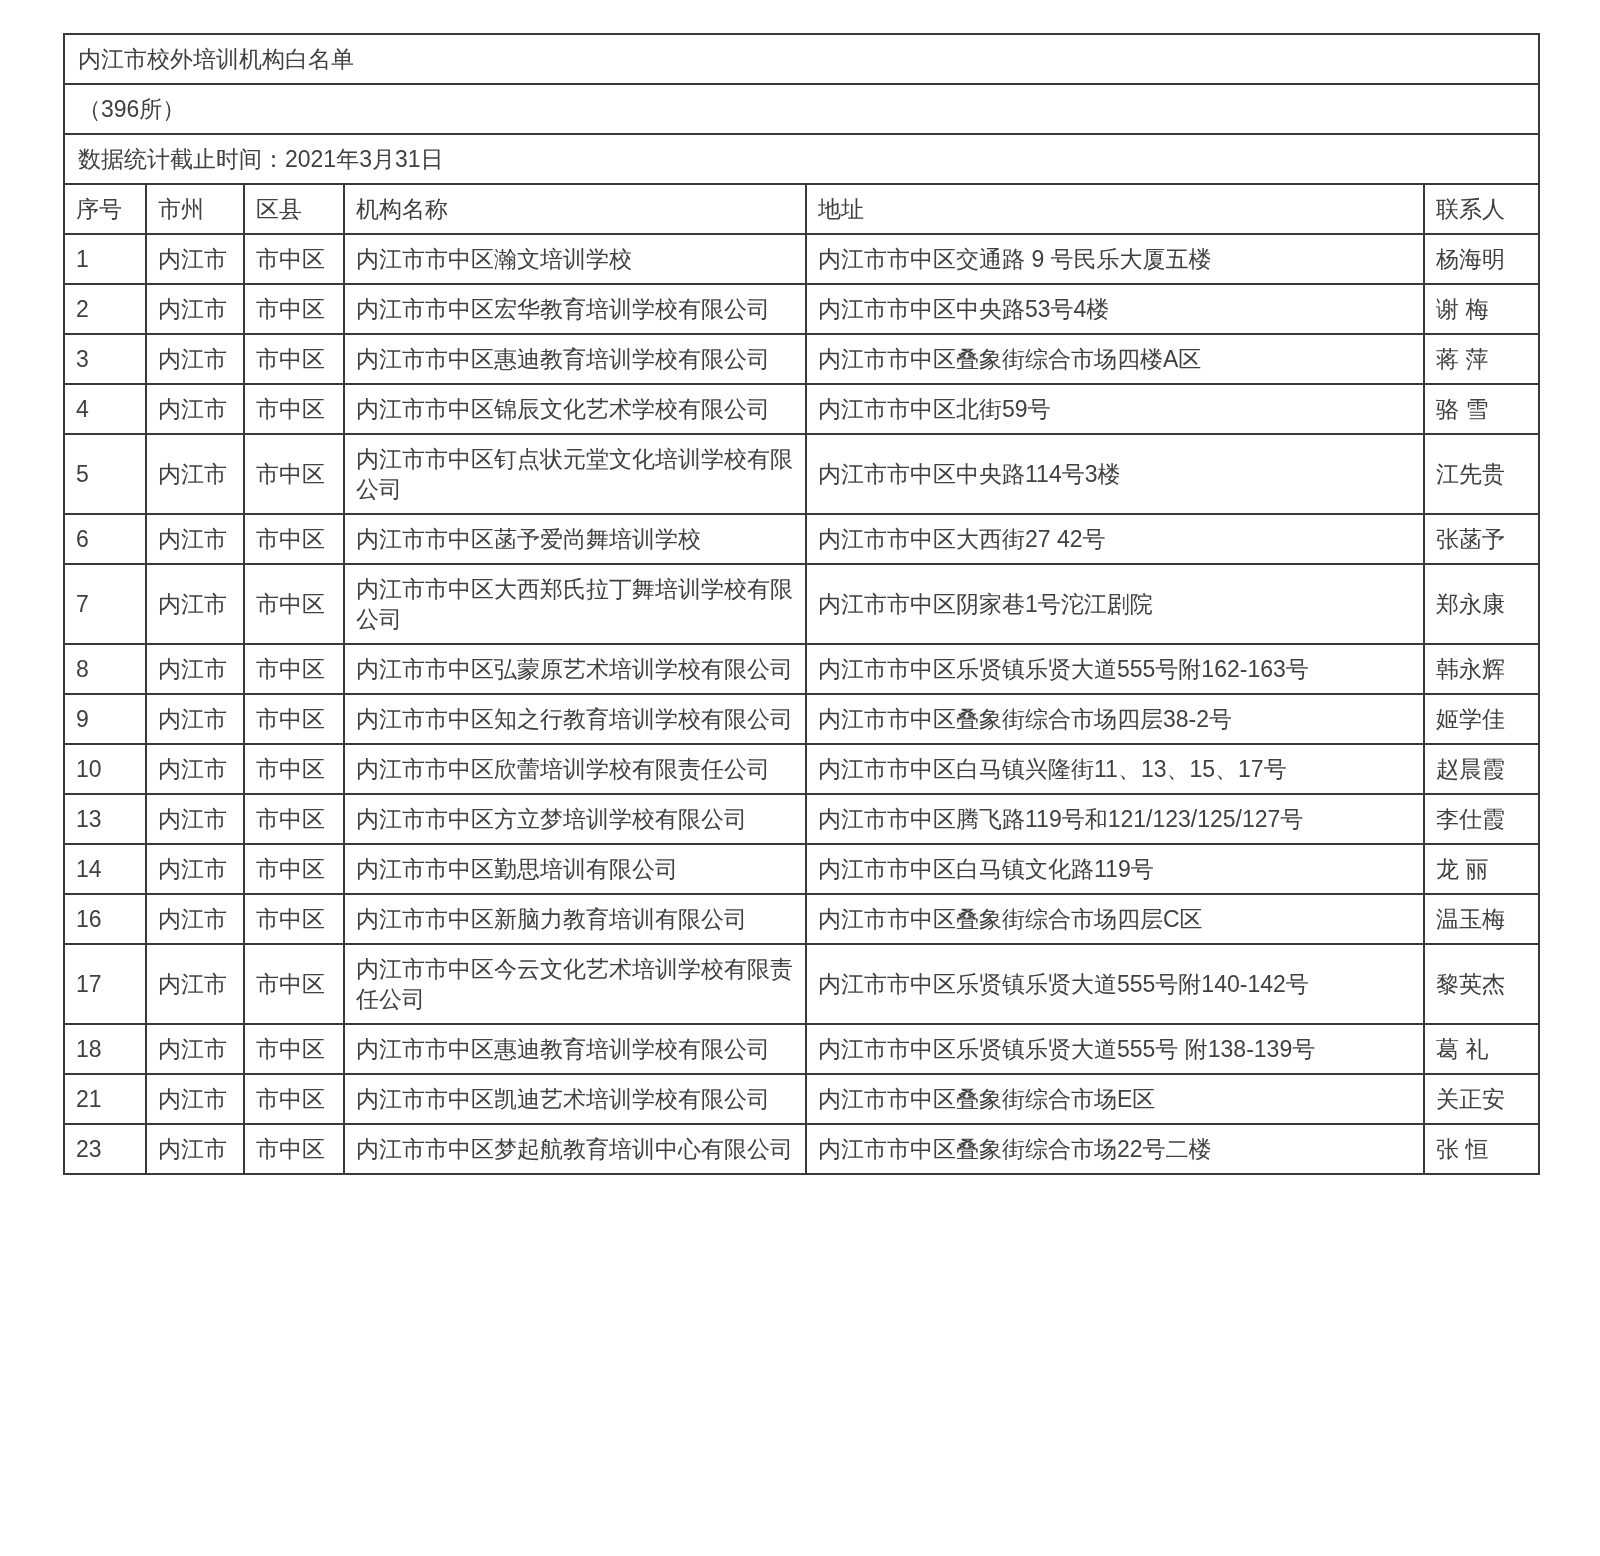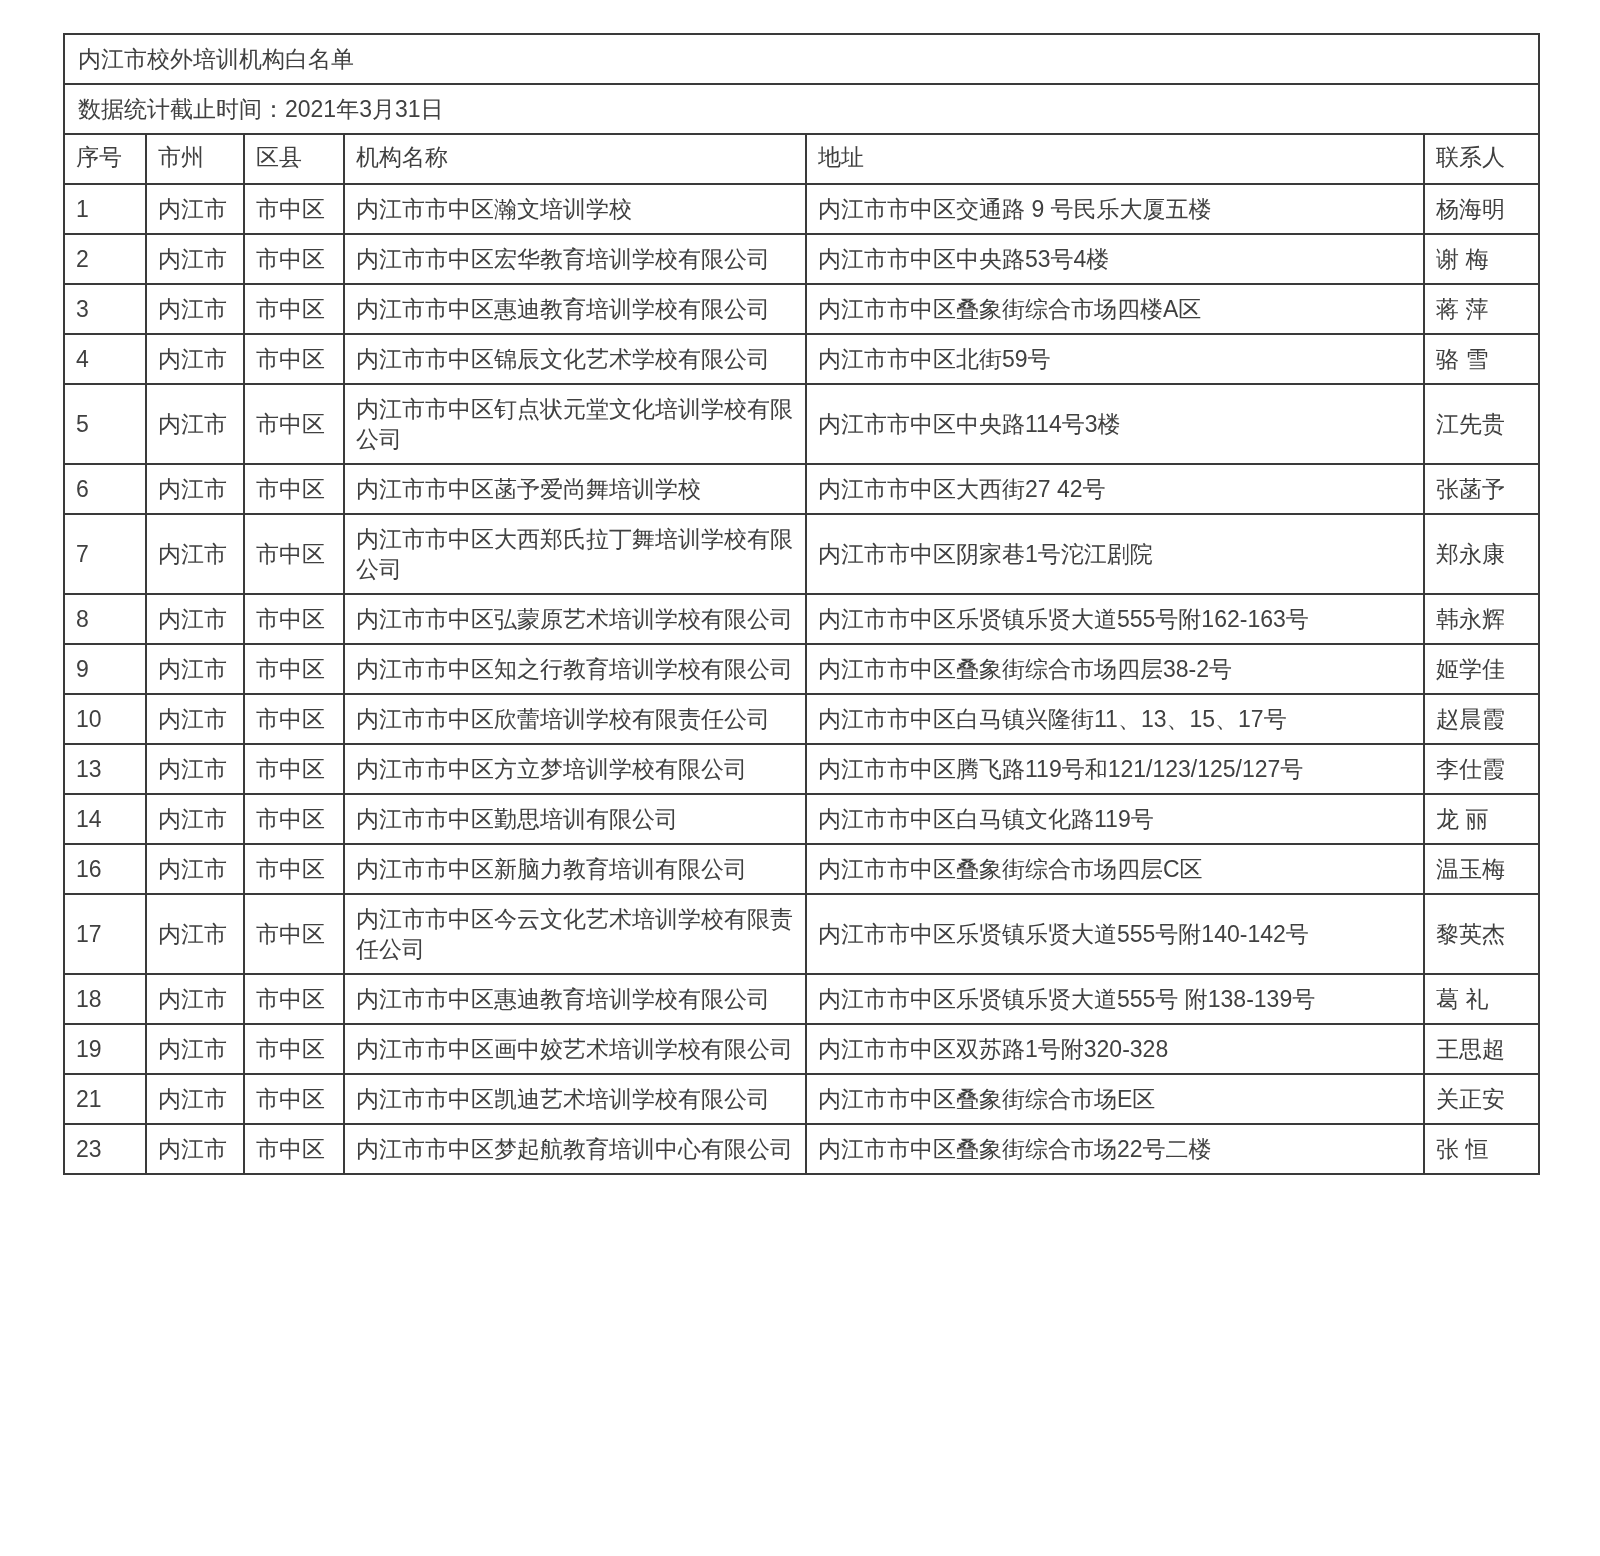--- a/index.html
+++ b/index.html
@@ -29,21 +29,21 @@
     line-height: 30px;
     word-break: break-all;
     overflow: hidden;
   }
   tr[data-name="title-row"] td,
   tr[data-name="count-row"] td,
   tr[data-name="date-row"] td {
     padding-left: 13px;
     height: 50px;
   }
-  tr[data-name="header-row"] th { height: 50px; font-family: Liberation Mono, monospace; }
+  tr[data-name="header-row"] th { height: 50px; }
   col.c-index    { width: 82px; }
   col.c-city     { width: 98px; }
   col.c-district { width: 100px; }
   col.c-name     { width: 462px; }
   col.c-address  { width: 618px; }
   col.c-contact  { width: 115px; }
 </style>
 </head>
 <body>
 
@@ -54,20 +54,23 @@
       <col class="c-city">
       <col class="c-district">
       <col class="c-name">
       <col class="c-address">
       <col class="c-contact">
     </colgroup>
     <tbody>
       <tr data-name="title-row">
         <td colspan="6" data-name="document-title">内江市校外培训机构白名单</td>
       </tr>
+      <tr data-name="count-row">
+        <td colspan="6" data-name="institution-count">（396所）</td>
+      </tr>
       <tr data-name="date-row">
         <td colspan="6" data-name="data-cutoff-note">数据统计截止时间：2021年3月31日</td>
       </tr>
       <tr data-name="header-row">
         <th data-name="header-index">序号</th>
         <th data-name="header-city">市州</th>
         <th data-name="header-district">区县</th>
         <th data-name="header-name">机构名称</th>
         <th data-name="header-address">地址</th>
         <th data-name="header-contact">联系人</th>
@@ -187,28 +190,20 @@
         </tr>
         <tr data-name="table-row">
           <td data-name="cell-index">18</td>
           <td data-name="cell-city">内江市</td>
           <td data-name="cell-district">市中区</td>
           <td data-name="cell-name">内江市市中区惠迪教育培训学校有限公司</td>
           <td data-name="cell-address">内江市市中区乐贤镇乐贤大道555号 附138-139号</td>
           <td data-name="cell-contact">葛 礼</td>
         </tr>
         <tr data-name="table-row">
-          <td data-name="cell-index">19</td>
-          <td data-name="cell-city">内江市</td>
-          <td data-name="cell-district">市中区</td>
-          <td data-name="cell-name">内江市市中区画中姣艺术培训学校有限公司</td>
-          <td data-name="cell-address">内江市市中区双苏路1号附320-328</td>
-          <td data-name="cell-contact">王思超</td>
-        </tr>
-        <tr data-name="table-row">
           <td data-name="cell-index">21</td>
           <td data-name="cell-city">内江市</td>
           <td data-name="cell-district">市中区</td>
           <td data-name="cell-name">内江市市中区凯迪艺术培训学校有限公司</td>
           <td data-name="cell-address">内江市市中区叠象街综合市场E区</td>
           <td data-name="cell-contact">关正安</td>
         </tr>
         <tr data-name="table-row">
           <td data-name="cell-index">23</td>
           <td data-name="cell-city">内江市</td>

